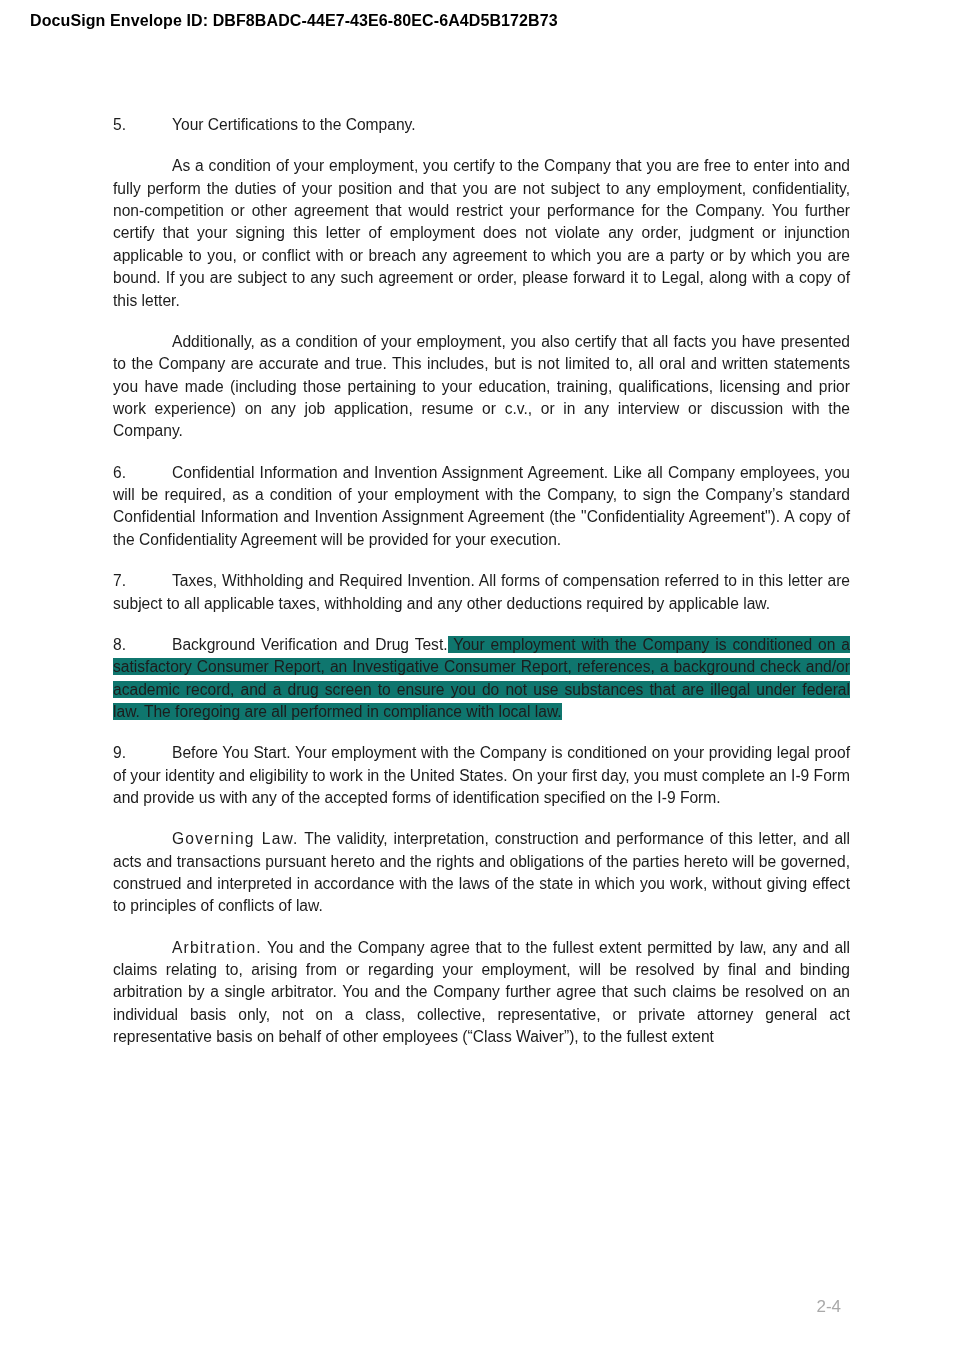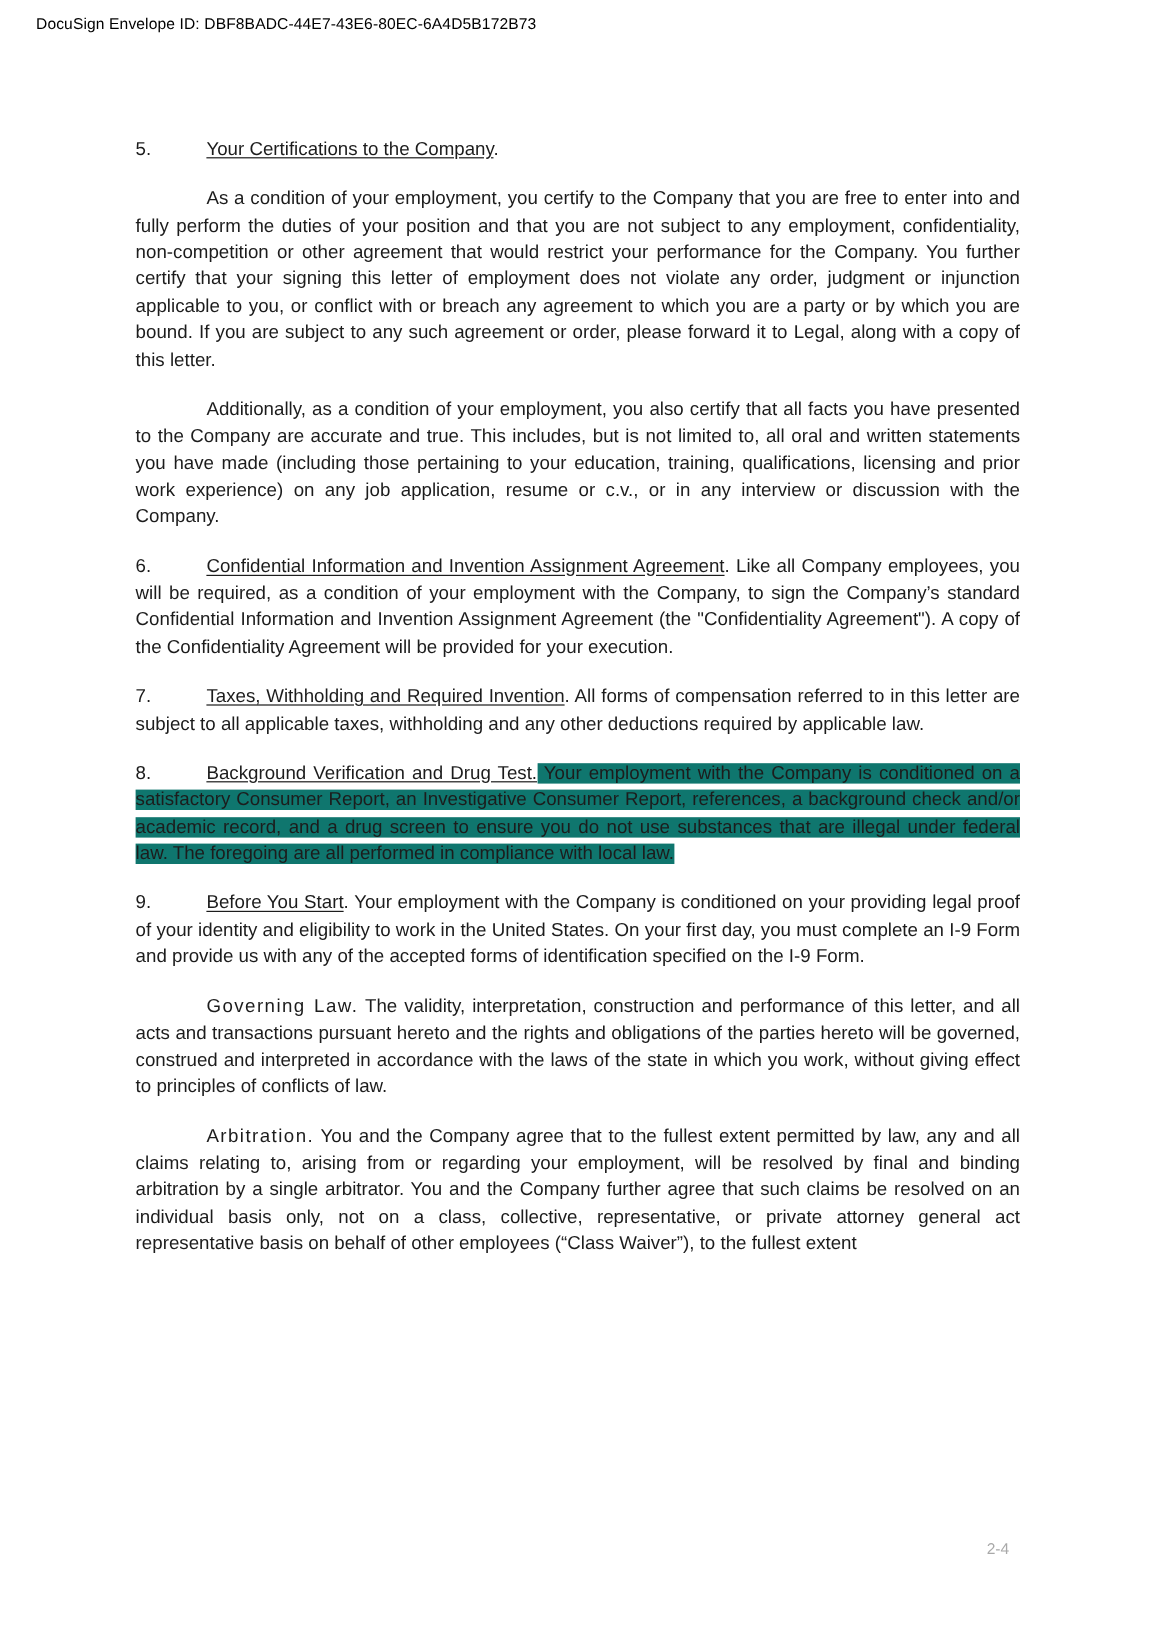--- a/index.html
+++ b/index.html
@@ -7,48 +7,49 @@
     width: 964px; height: 1365px;
     background: #ffffff;
     font-family: "Liberation Sans", sans-serif;
     color: #1c1c1c;
     overflow: hidden;
     position: relative;
   }
   .envelope-header {
     position: absolute;
     top: 12px; left: 30px;
-    font-size: 13px;
+    font-size: 16px;
     letter-spacing: 0.1px;
     color: #000000;
+    font-weight: bold;
   }
   .doc {
     position: absolute;
     top: 114px; left: 113px;
     width: 737px;
   }
   .para {
     font-size: 15.6px;
     line-height: 22.4px;
     text-align: justify;
     margin-bottom: 18.8px;
     color: #1c1c1c;
   }
   .para.indent { text-indent: 59px; }
   .num {
     display: inline-block;
     width: 59px;
   }
-  .heading { text-decoration: underline; text-underline-offset: 2px; }
+  .heading { text-underline-offset: 2px; }
   .lead { letter-spacing: 1.2px; }
   .hl { background: #0f766e; }
   .page-number {
     position: absolute;
-    right: 123px; bottom: 67px;
-    font-size: 13px;
+    right: 123px; bottom: 48px;
+    font-size: 17px;
     color: #a9a9a9;
     margin-top: 16px;
   }
 </style>
 </head>
 <body>
 
 <div class="envelope-header">DocuSign Envelope ID: DBF8BADC-44E7-43E6-80EC-6A4D5B172B73</div>
 
 <div class="doc">

